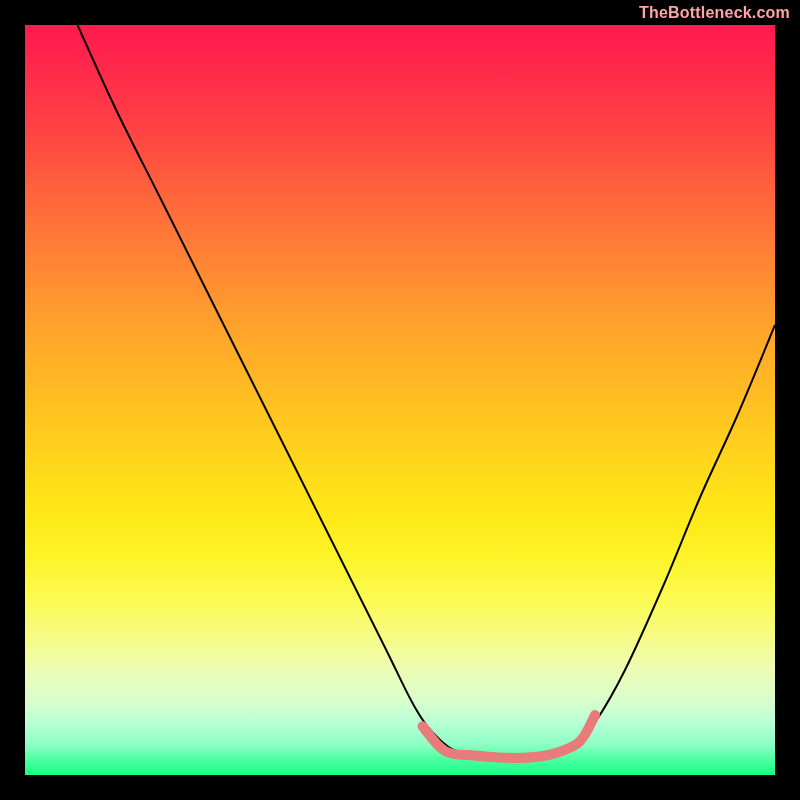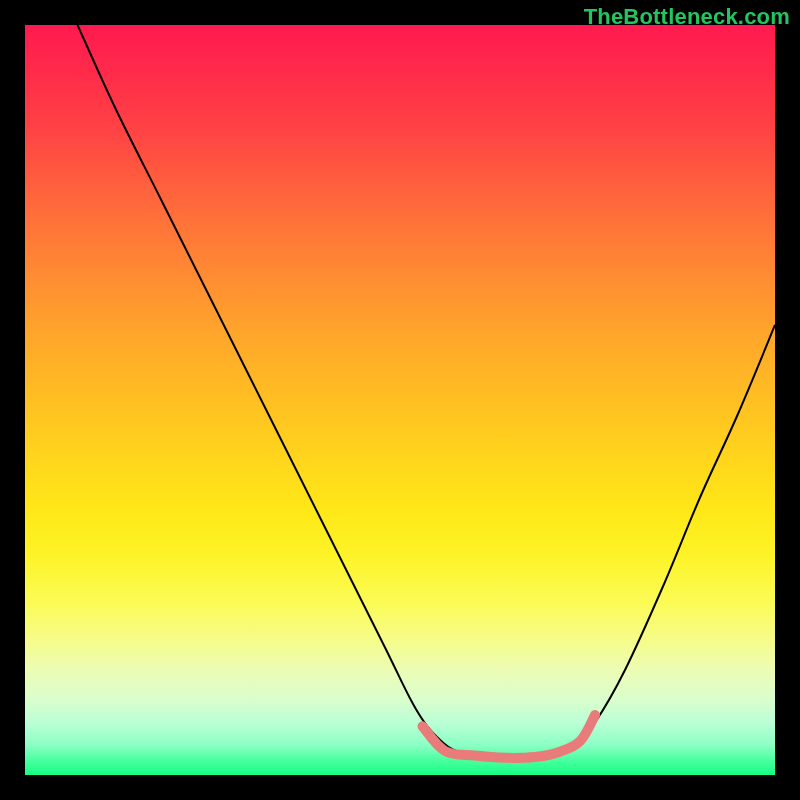--- a/index.html
+++ b/index.html
@@ -52,23 +52,23 @@
     position: absolute;
     left: 0; top: 0;
     width: 750px;
     height: 750px;
   }
   .watermark {
     position: absolute;
     top: 4px;
     right: 10px;
     font-family: Arial, Helvetica, sans-serif;
-    font-size: 22px;
+    font-size: 16px;
     font-weight: 600;
-    color: #22c55e;
+    color: #fca5a5;
     letter-spacing: 0.2px;
   }
 </style>
 </head>
 <body>
 
 <div class="stage">
   <div class="plot">
     <div class="gradient"></div>
     <svg class="curve-svg" viewBox="0 0 750 750" preserveAspectRatio="none">

